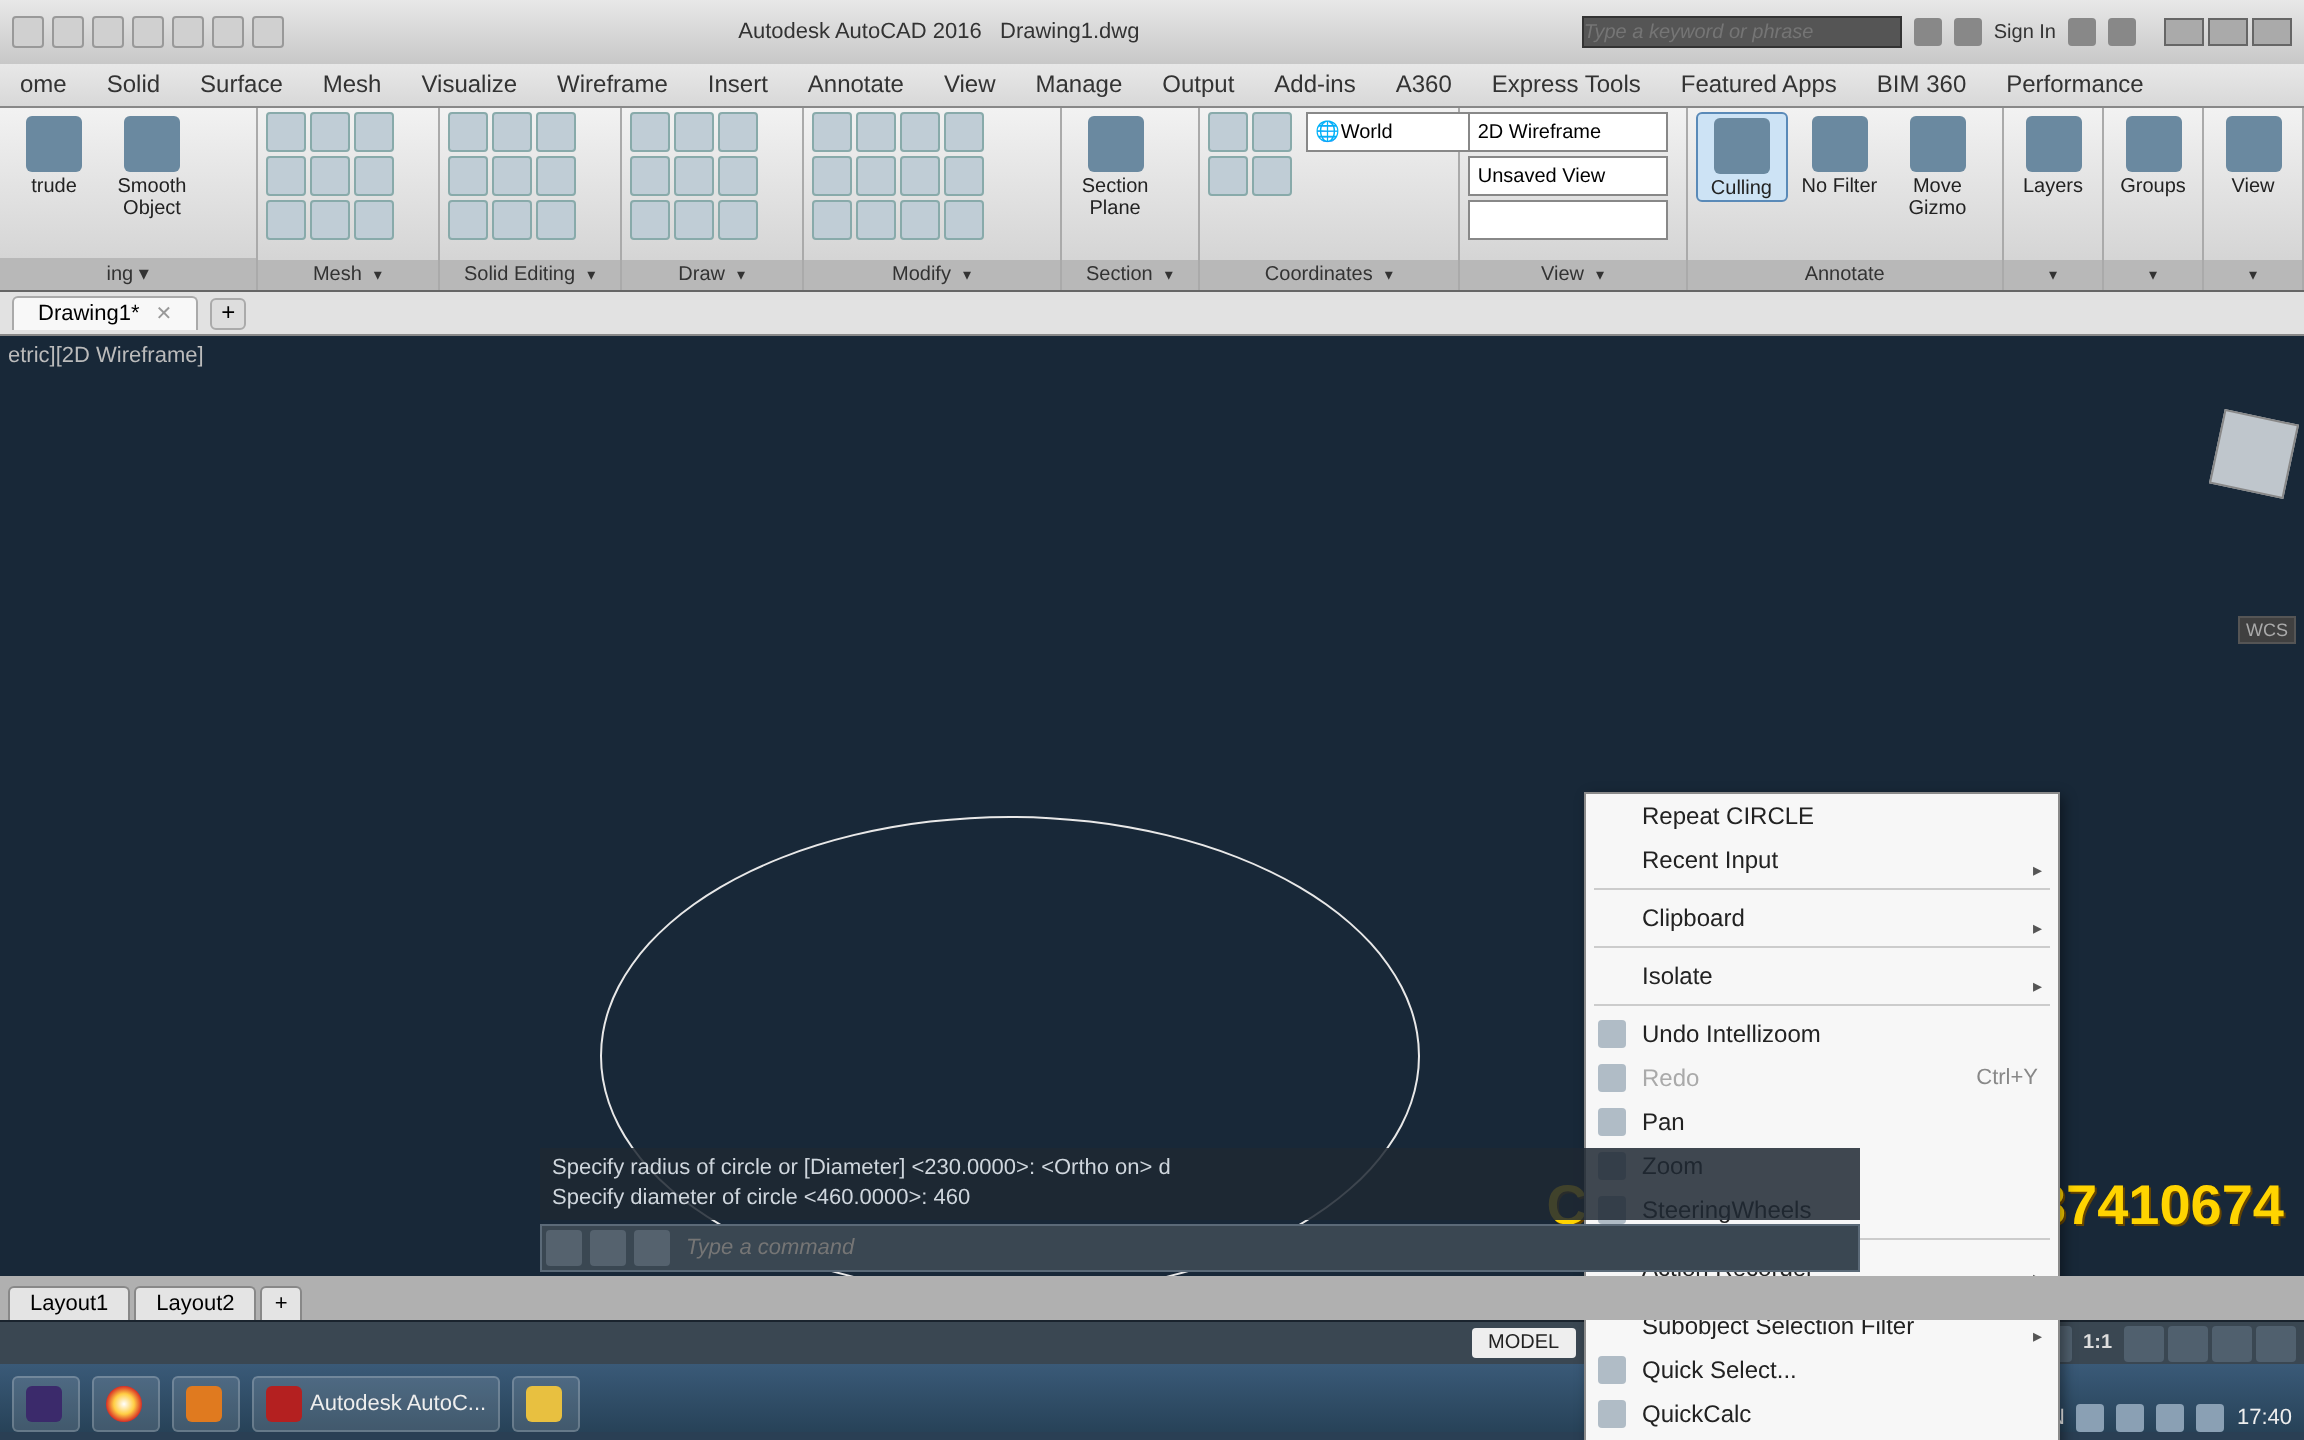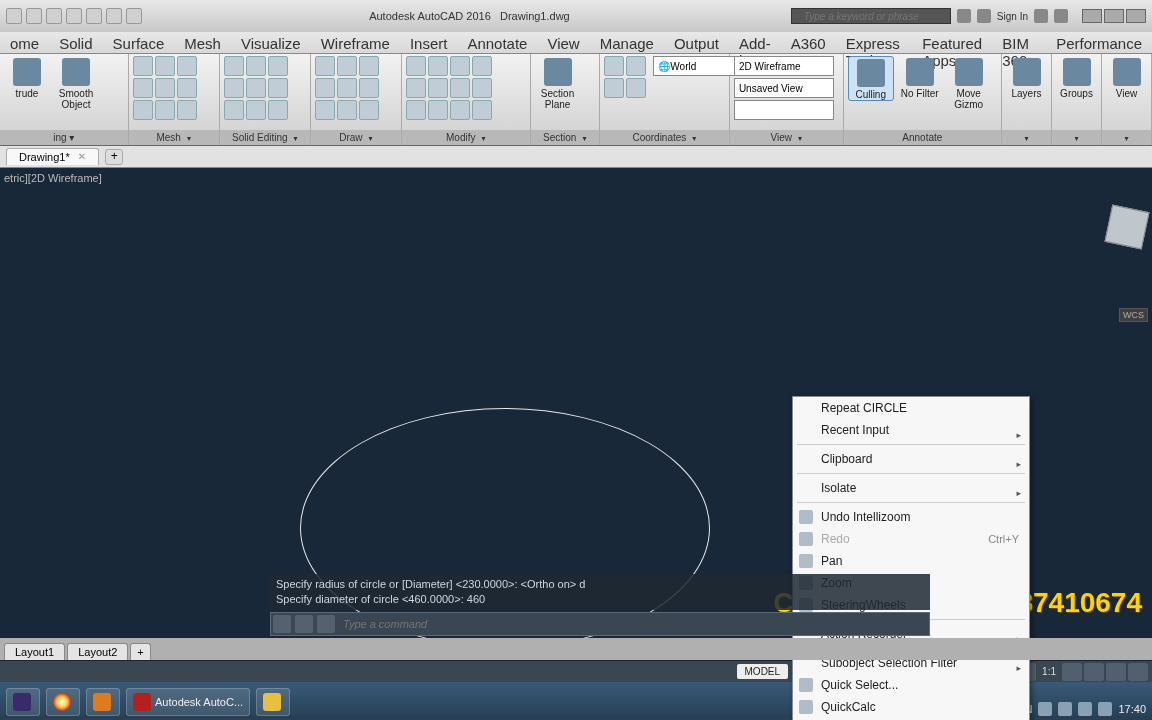--- a/index.html
+++ b/index.html
@@ -3,29 +3,29 @@
 <meta charset="utf-8">
 <style>
 * { margin: 0; padding: 0; box-sizing: border-box; font-family: "Segoe UI", Tahoma, sans-serif; }
 body { width: 1152px; height: 720px; overflow: hidden; background: #2a3f54; position: relative; }
 
 
 .title-bar { height: 32px; background: linear-gradient(#e8e8e8,#c8c8c8); display: flex; align-items: center; font-size: 11px; color: #333; }
 .title-left { display: flex; gap: 4px; padding: 0 6px; }
 .title-left .qbtn { width: 16px; height: 16px; background: #d0d0d0; border: 1px solid #999; border-radius: 2px; }
 .title-text { flex: 1; text-align: center; }
-.title-search { width: 160px; height: 16px; background: #555; color: #ccc; font-size: 10px; font-style: italic; padding: 0 12px; border: 1px solid #333; }
+.title-search { width: 160px; height: 16px; background: #555; color: #ccc; font-size: 10px; font-style: italic; padding: 0 0; border: 1px solid #333; }
 .title-right { display: flex; align-items: center; gap: 6px; padding: 0 6px; }
 .title-right .ico { width: 14px; height: 14px; background: #888; border-radius: 2px; }
 .signin { font-size: 10px; color: #333; }
 .winbtns { display: flex; gap: 2px; margin-left: 8px; }
 .winbtns div { width: 20px; height: 14px; background: #aaa; border: 1px solid #666; }
 
 
-.tabs { height: 22px; background: linear-gradient(#e8e8e8,#d8d8d8); display: flex; font-size: 15px; color: #333; border-bottom: 1px solid #888; }
+.tabs { height: 22px; background: linear-gradient(#e8e8e8,#d8d8d8); display: flex; font-size: 12px; color: #333; border-bottom: 1px solid #888; }
 .tabs div { padding: 3px 10px; cursor: pointer; }
 
 
 .ribbon { height: 92px; background: linear-gradient(#f2f2f2,#cfcfcf); display: flex; border-bottom: 1px solid #666; }
 .panel { border-right: 1px solid #aaa; display: flex; flex-direction: column; justify-content: space-between; padding: 2px 4px 0 4px; }
 .panel-body { display: flex; gap: 3px; align-items: flex-start; flex: 1; }
 .bigbtn { display: flex; flex-direction: column; align-items: center; width: 46px; font-size: 10px; text-align: center; line-height: 1.1; color: #222; cursor: pointer; }
 .bigbtn .bicon { width: 28px; height: 28px; background: #6a89a0; border-radius: 3px; margin: 2px 0; }
 .smgrid { display: grid; grid-template-columns: repeat(3,20px); grid-auto-rows: 20px; gap: 2px; }
 .smgrid.cols4 { grid-template-columns: repeat(4,20px); }
@@ -68,21 +68,21 @@
 
 
 .layout-tabs { position: absolute; left: 0; bottom: 0; width: 100%; height: 22px; background: #b0b0b0; display: flex; align-items: flex-end; padding: 0 4px; }
 .ltab { background: #e4e4e4; border: 1px solid #888; border-bottom: none; padding: 2px 10px; font-size: 11px; margin-right: 2px; border-radius: 3px 3px 0 0; cursor: pointer; }
 .ltab.add { padding: 2px 6px; }
 
 
 .statusbar { height: 22px; background: #3a4752; display: flex; align-items: center; justify-content: flex-end; gap: 2px; padding: 0 4px; border-top: 1px solid #1a242e; }
 .statusbar .sbtn { width: 20px; height: 18px; background: #50606e; border-radius: 2px; cursor: pointer; }
 .statusbar .model { background: #eee; color: #222; font-size: 10px; padding: 2px 8px; border-radius: 2px; margin-right: 6px; }
-.statusbar .ratio { color: #ddd; font-size: 10px; padding: 0 4px; }
+.statusbar .ratio { color: #ddd; font-size: 10px; padding: 0 4px; font-weight: bold; }
 
 
 .taskbar { height: 34px; background: linear-gradient(#3a5a78,#274258); display: flex; align-items: flex-end; padding: 0 6px; gap: 6px; }
 .tb-item { height: 28px; min-width: 34px; background: rgba(255,255,255,.12); border: 1px solid rgba(255,255,255,.2); border-radius: 3px; display: flex; align-items: center; padding: 0 6px; font-size: 11px; color: #eee; cursor: pointer; gap: 4px; }
 .tb-item .tbi { width: 18px; height: 18px; background: #6b8aa4; border-radius: 3px; }
 .tb-item.pr .tbi { background: #3b2a6b; }
 .tb-item.ch .tbi { background: radial-gradient(#fff,#ffce44 40%,#d93025 70%,#1a73e8); border-radius: 50%; }
 .tb-item.vlc .tbi { background: #e07a1f; }
 .tb-item.cad .tbi { background: #b42020; }
 .tb-item.mpc .tbi { background: #e8c040; }

